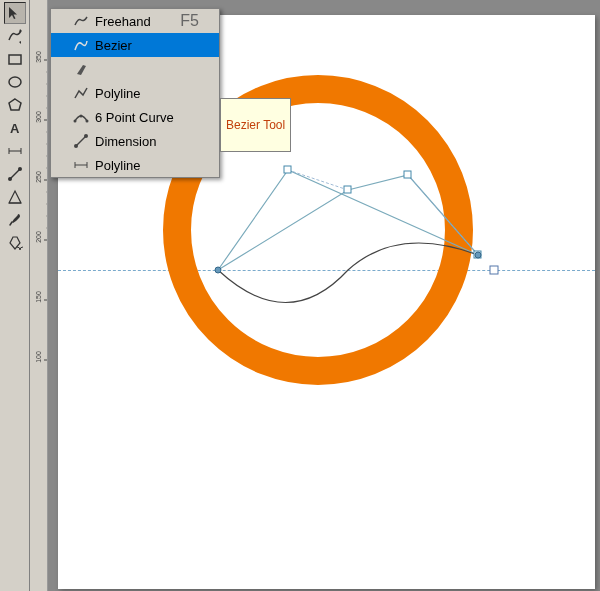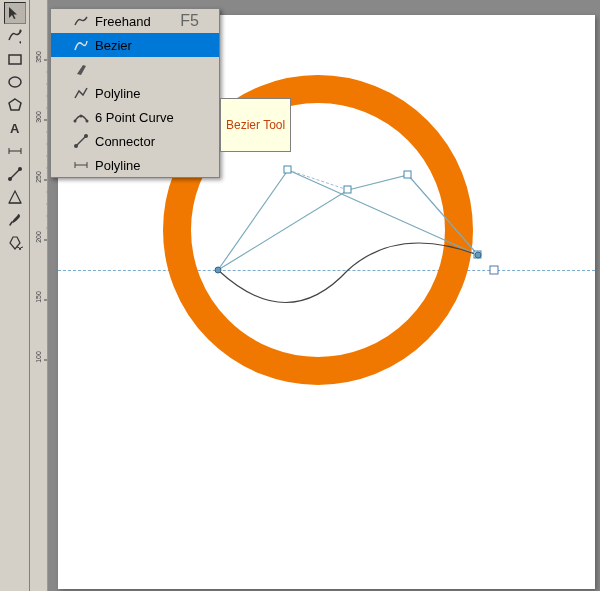--- a/index.html
+++ b/index.html
@@ -212,21 +212,21 @@
             <span class="item-label">6 Point Curve</span>
           </div>
           <div class="menu-item">
             <div class="item-icon">
               <svg width="16" height="16" viewBox="0 0 16 16">
                   <line x1="3" y1="13" x2="13" y2="3" stroke="#444" stroke-width="1.5"></line>
                   <circle cx="3" cy="13" r="2" fill="#444"></circle>
                   <circle cx="13" cy="3" r="2" fill="#444"></circle>
                 </svg>
             </div>
-            <span class="item-label">Connector</span>
+            <span class="item-label">Dimension</span>
           </div>
           <div class="menu-item">
             <div class="item-icon">
               <svg width="16" height="16" viewBox="0 0 16 16">
                   <line x1="2" y1="8" x2="14" y2="8" stroke="#444" stroke-width="1"></line>
                   <line x1="2" y1="5" x2="2" y2="11" stroke="#444" stroke-width="1"></line>
                   <line x1="14" y1="5" x2="14" y2="11" stroke="#444" stroke-width="1"></line>
                 </svg>
             </div>
             <span class="item-label">Polyline</span>

